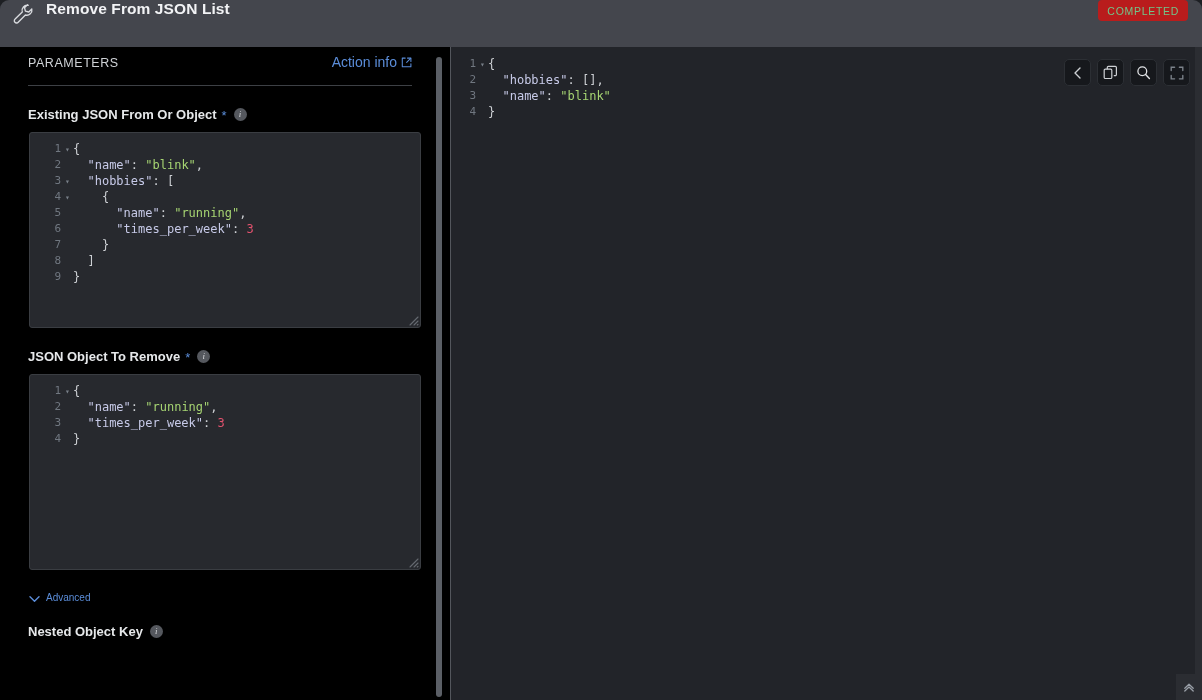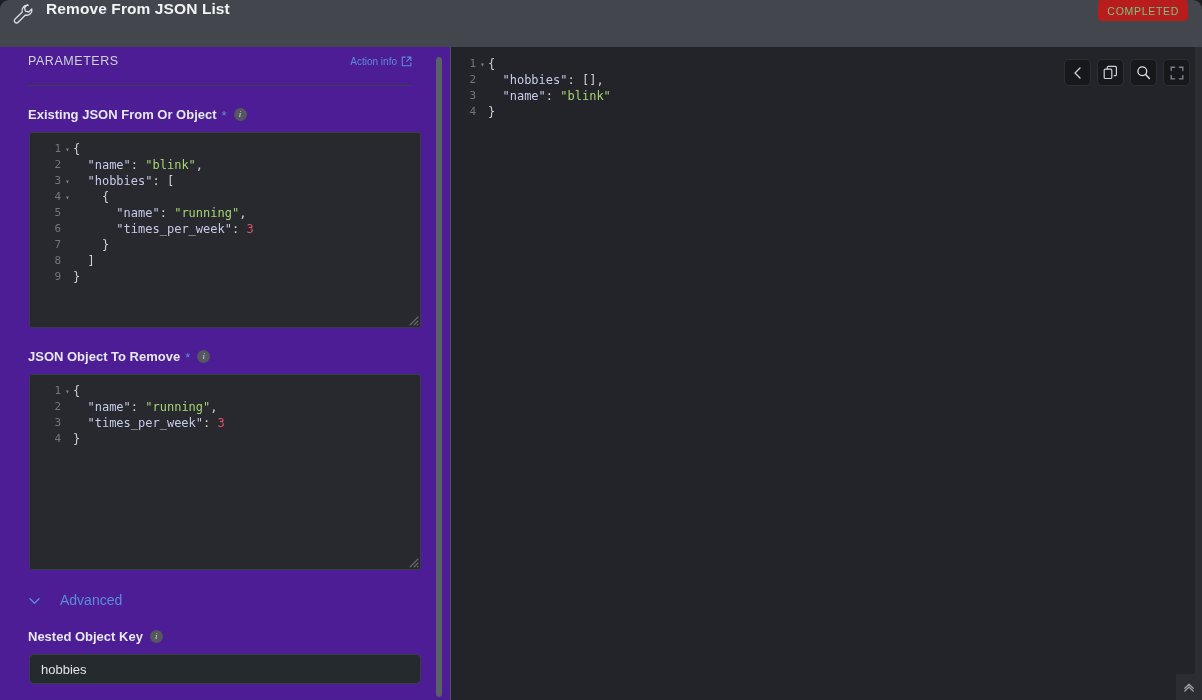--- a/index.html
+++ b/index.html
@@ -52,21 +52,21 @@
     position: absolute;
     left: 0; top: 47px;
     width: 1202px; height: 653px;
   }
 
   
   .left-panel {
     position: absolute;
     left: 0; top: 0;
     width: 450px; height: 653px;
-    background: #4c1d95;
+    background: #000000;
     overflow: hidden;
   }
   .left-inner {
     position: absolute;
     left: 0; top: 0;
     width: 436px;
     padding: 0 0 0 0;
   }
   .params-row {
     display: flex;
@@ -75,21 +75,21 @@
     height: 22px;
     margin-top: 7px;
   }
   .params-label {
     font-size: 12.5px;
     color: #cfd2d6;
     letter-spacing: 0.55px;
   }
   .params-spacer { flex: 1 1 auto; }
   .action-info {
-    font-size: 10px;
+    font-size: 14px;
     color: #5b8dd9;
     cursor: pointer;
     display: inline-flex;
     align-items: center;
     gap: 4px;
   }
   .hr {
     margin: 9px 24px 0 28px;
     height: 1px;
     background: #3d4045;
@@ -178,24 +178,24 @@
     right: 1px; bottom: 1px;
     width: 13px; height: 13px;
     opacity: 0.55;
     cursor: nwse-resize;
   }
 
   
   .advanced {
     display: flex;
     align-items: center;
-    gap: 20px;
+    gap: 6px;
     margin: 22px 0 0 29px;
     color: #5b8dd9;
-    font-size: 14px;
+    font-size: 10px;
     cursor: pointer;
     width: fit-content;
   }
   .chev-down {
     font-size: 9px;
     line-height: 9px;
     position: relative;
     top: 1px;
   }
 
@@ -362,21 +362,20 @@
           </svg>
         </span>
         <span>Advanced</span>
       </div>
 
       
       <div class="field-label">
         <span class="lbl">Nested Object Key</span>
         <span class="info-icon">i</span>
       </div>
-      <input class="text-input" type="text" value="hobbies" style="">
     </div>
 
     <div class="lp-scrollbar">
       <div class="lp-thumb"></div>
     </div>
   </div>
 
   <div class="divider"></div>
 
   <div class="right-panel">

